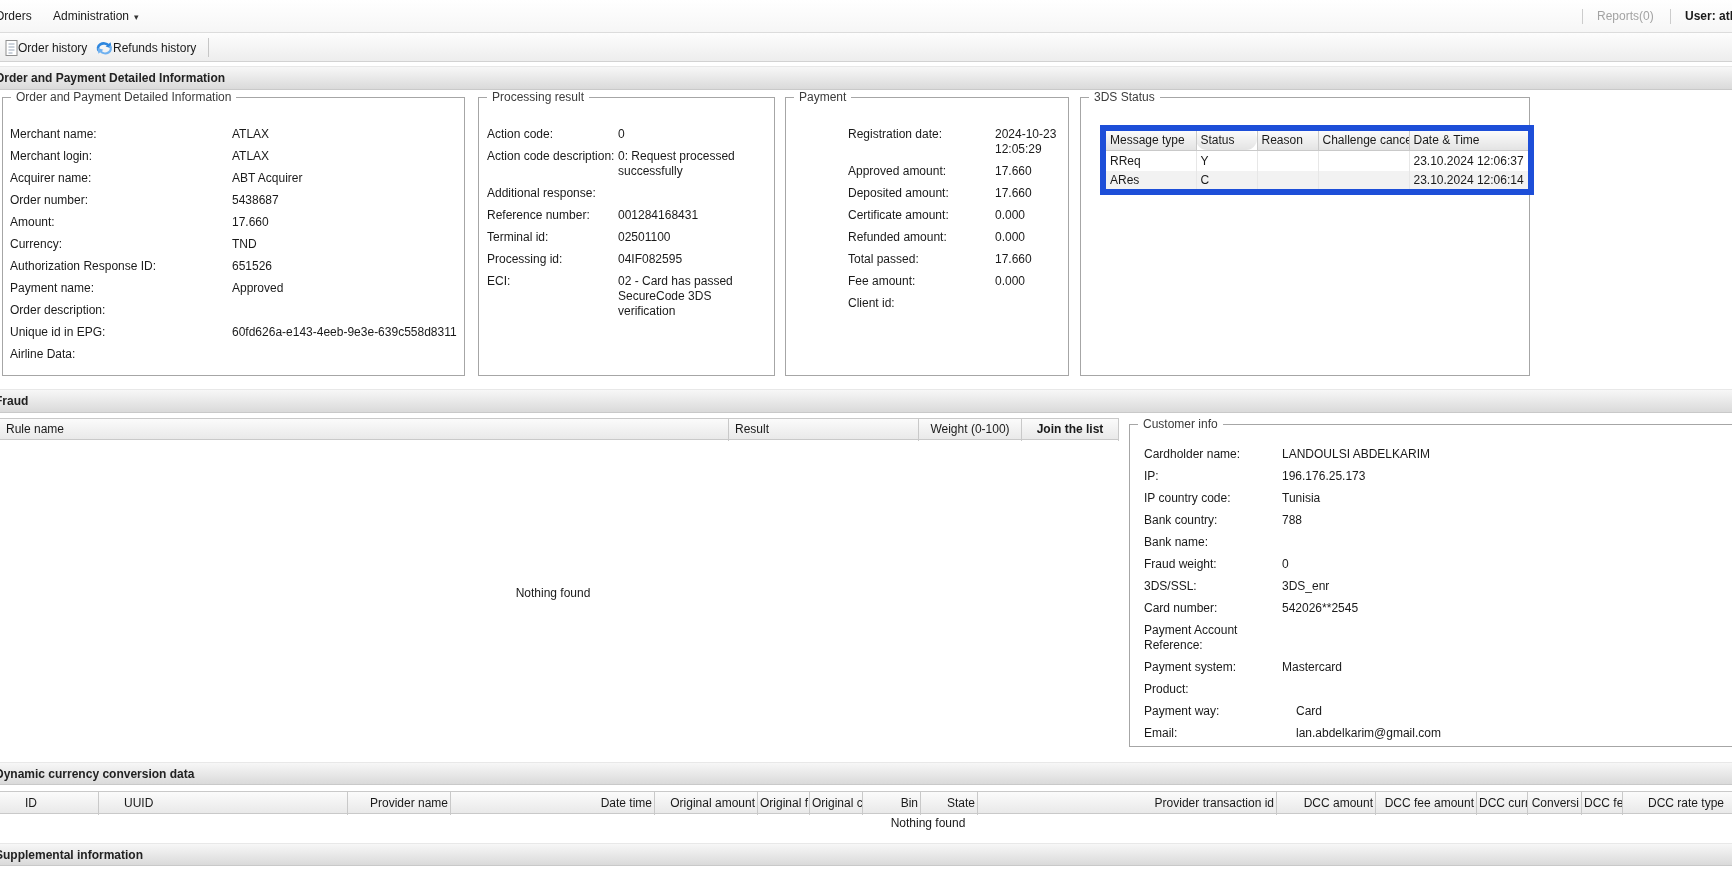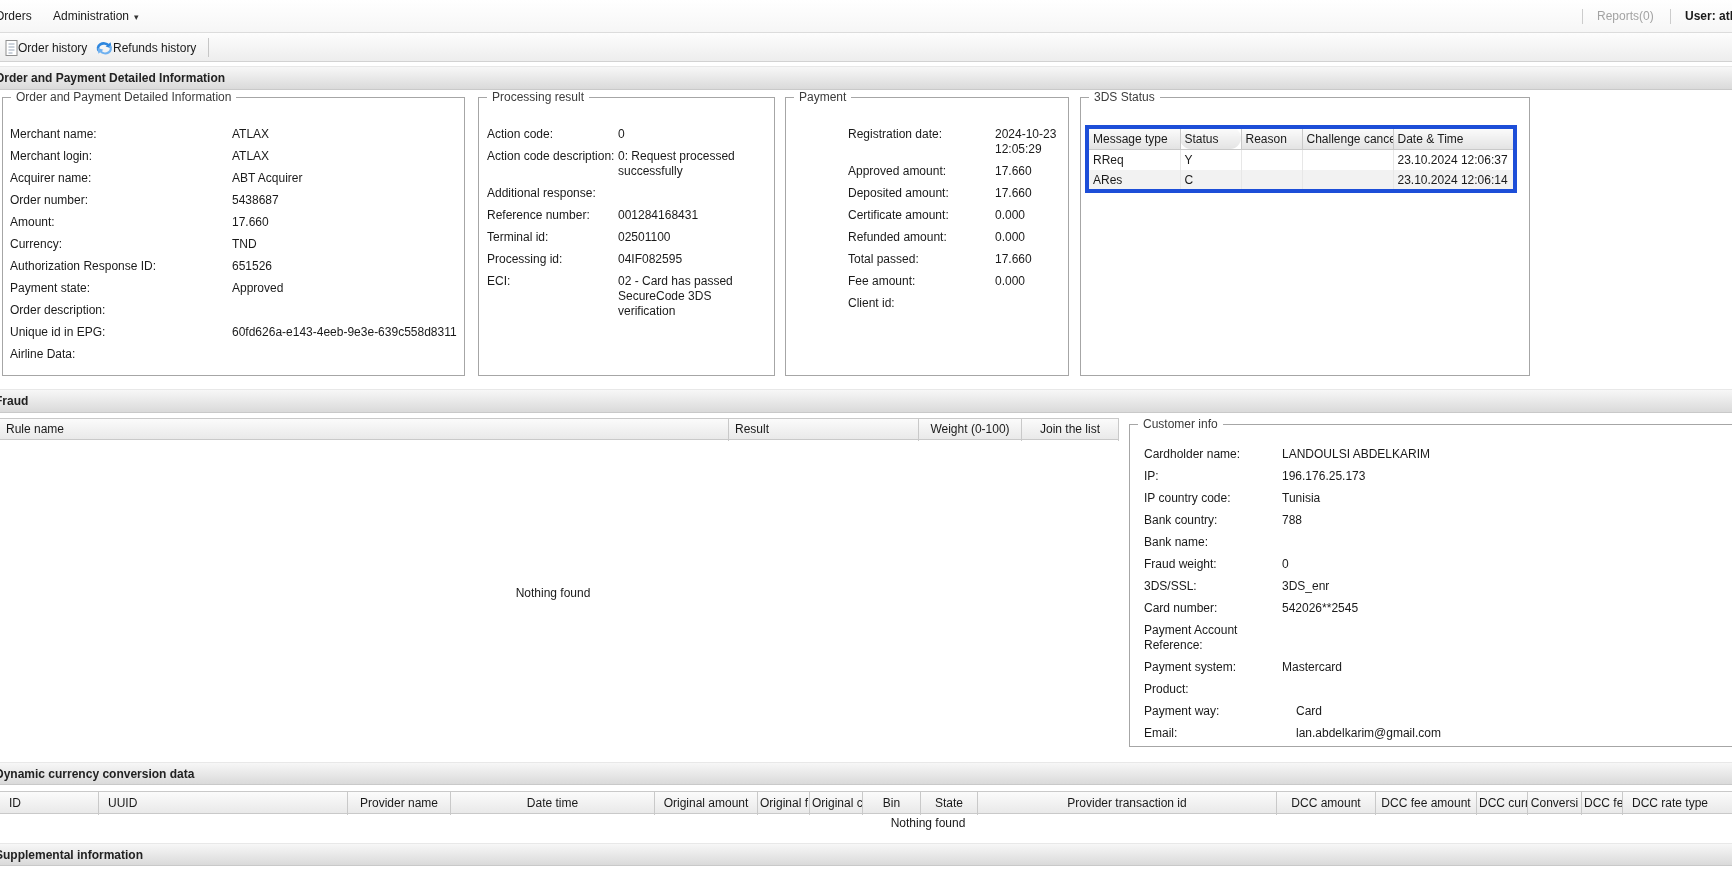--- a/index.html
+++ b/index.html
@@ -52,44 +52,44 @@
   .p-proc .fields { padding:29px 6px 0 8px; }
   .p-proc .flabel { width:131px; }
   .p-proc .fvalue { max-width:152px; }
   .p-pay .fields { padding:29px 6px 0 12px; }
   .p-pay .flabel { width:147px;margin-left:32px; }
   .p-cust .fields { padding:22px 6px 0 14px; }
   .p-cust .flabel { width:138px; }
   .val-indent { padding-left:14px; }
 
   
-  .tbl3ds { position:absolute; left:4px; top:27px; width:428px; border:4px solid #1d4ed8; border-collapse:collapse; table-layout:fixed; }
+  .tbl3ds { position:absolute; left:19px; top:27px; width:428px; border:6px solid #1d4ed8; border-collapse:collapse; table-layout:fixed; }
   .tbl3ds th { background:linear-gradient(#fbfbfb,#e3e3e3); font-weight:normal; text-align:left;
     border-right:1px solid #c9c9c9; border-bottom:1px solid #c9c9c9; height:22px; padding:0 4px; overflow:hidden; white-space:nowrap; }
   .tbl3ds td { height:21px; padding:0 4px; border-right:1px solid #e7e7e7; overflow:hidden; white-space:nowrap; }
   .tbl3ds tr.alt td { background:#f2f2f2; }
   .c-msg {width:93px;} .c-status {width:61px;border-radius:11px;} .c-reason {width:61px;} .c-chal {width:91px;} .c-dt {width:122px;}
 
   
   .fraud-head { position:absolute; top:418px; left:0; height:22px; width:1119px; display:flex;
     border-top:1px solid #c9c9c9; border-bottom:1px solid #c9c9c9;
     background:linear-gradient(#fbfbfb,#e9e9e9); }
   .fh-cell { height:22px; line-height:21px; border-right:1px solid #c9c9c9; overflow:hidden; white-space:nowrap; padding:0 6px; }
   .fh-rule { width:729px; }
   .fh-result { width:190px; }
   .fh-weight { width:103px; text-align:center; }
-  .fh-join { width:97px; text-align:center; }
+  .fh-join { width:97px; text-align:center;font-weight:bold; }
   .fraud-empty { position:absolute; top:586px; left:0; width:1106px; text-align:center; }
 
   
   .dcc-head { position:absolute; top:791px; left:0; height:23px; width:1760px; display:flex;
     border-top:1px solid #c9c9c9; border-bottom:1px solid #c9c9c9;
     background:linear-gradient(#fbfbfb,#e9e9e9); }
-  .dh { height:23px; line-height:22px; border-right:1px solid #c9c9c9; overflow:hidden; white-space:nowrap; text-align:center; padding:0 2px; }
-  .dh-left { text-align:left; padding-left:9px; }
+  .dh { height:23px; line-height:22px; border-right:1px solid #c9c9c9; overflow:hidden; white-space:nowrap; text-align:right; padding:0 2px; }
+  .dh-left { text-align:left; padding-left:25px; }
   .dcc-empty { position:absolute; top:816px; left:0; width:1856px; text-align:center; }
 
   
   .icon { display:inline-block; line-height:0; }
 </style>
 </head>
 <body>
 
 <div class="menubar">
   <div class="menu-item menu-orders">Orders</div>
@@ -159,21 +159,21 @@
       </div>
     <div class="frow">
         <div class="flabel">Currency:</div>
         <div class="fvalue">TND</div>
       </div>
     <div class="frow">
         <div class="flabel">Authorization Response ID:</div>
         <div class="fvalue">651526</div>
       </div>
     <div class="frow">
-        <div class="flabel">Payment state:</div>
+        <div class="flabel">Payment name:</div>
         <div class="fvalue">Approved</div>
       </div>
     <div class="frow">
         <div class="flabel">Order description:</div>
         <div class="fvalue"></div>
       </div>
     <div class="frow">
         <div class="flabel">Unique id in EPG:</div>
         <div class="fvalue">60fd626a-e143-4eeb-9e3e-639c558d8311</div>
       </div>

